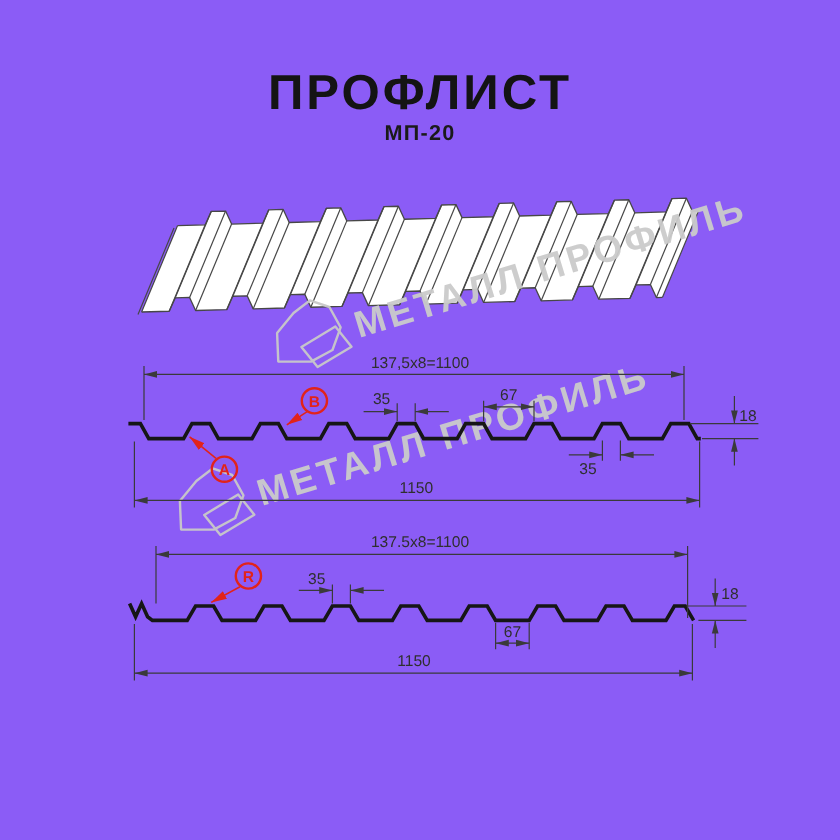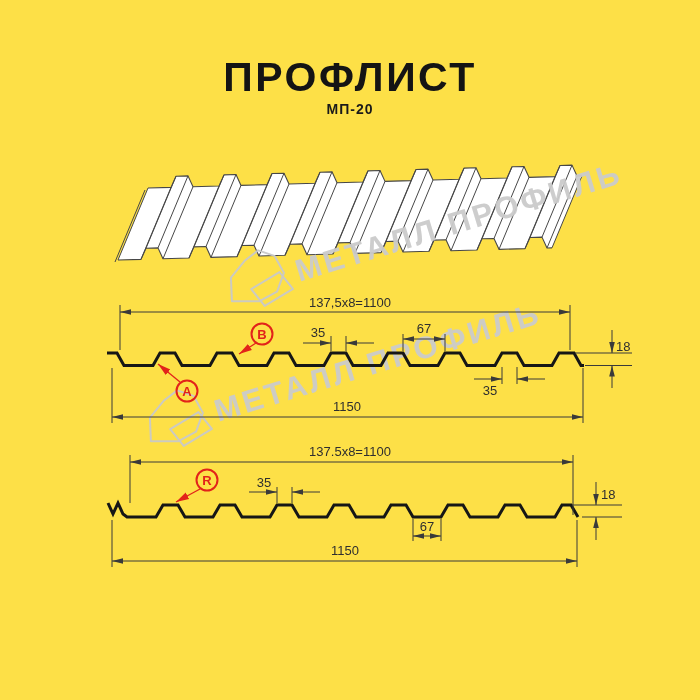--- a/index.html
+++ b/index.html
@@ -1,26 +1,26 @@
 <!DOCTYPE html>
 <html><head>
 <meta charset="utf-8">
 <style>
   html,body{margin:0;padding:0;background:#fff;}
   .stage{
-    position:relative;width:700px;height:700px;background:#fde047;
+    position:relative;width:700px;height:700px;background:#8b5cf6;
     font-family:"Liberation Sans",sans-serif;overflow:hidden;
   }
   .title{
     position:absolute;top:54px;left:0;width:700px;text-align:center;
     font-size:41px;font-weight:800;letter-spacing:2.5px;color:#141414;
   }
   .subtitle{
     position:absolute;top:101px;left:0;width:700px;text-align:center;
-    font-size:14px;font-weight:700;letter-spacing:1px;color:#1a1a1a;
+    font-size:18px;font-weight:700;letter-spacing:1px;color:#1a1a1a;
   }
   .footer{
     position:absolute;top:613px;left:0;width:700px;text-align:center;
     font-size:17px;font-weight:600;letter-spacing:.6px;color:#2e2e2e;
   }
   svg.canvas{position:absolute;left:0;top:0;}
   text.dim{font-family:"Liberation Sans",sans-serif;font-size:13px;fill:#2f2f2f;}
   text.lbl{font-family:"Liberation Sans",sans-serif;font-size:13px;font-weight:bold;}
   text.wm{font-family:"Liberation Sans",sans-serif;font-weight:bold;}
 </style>

